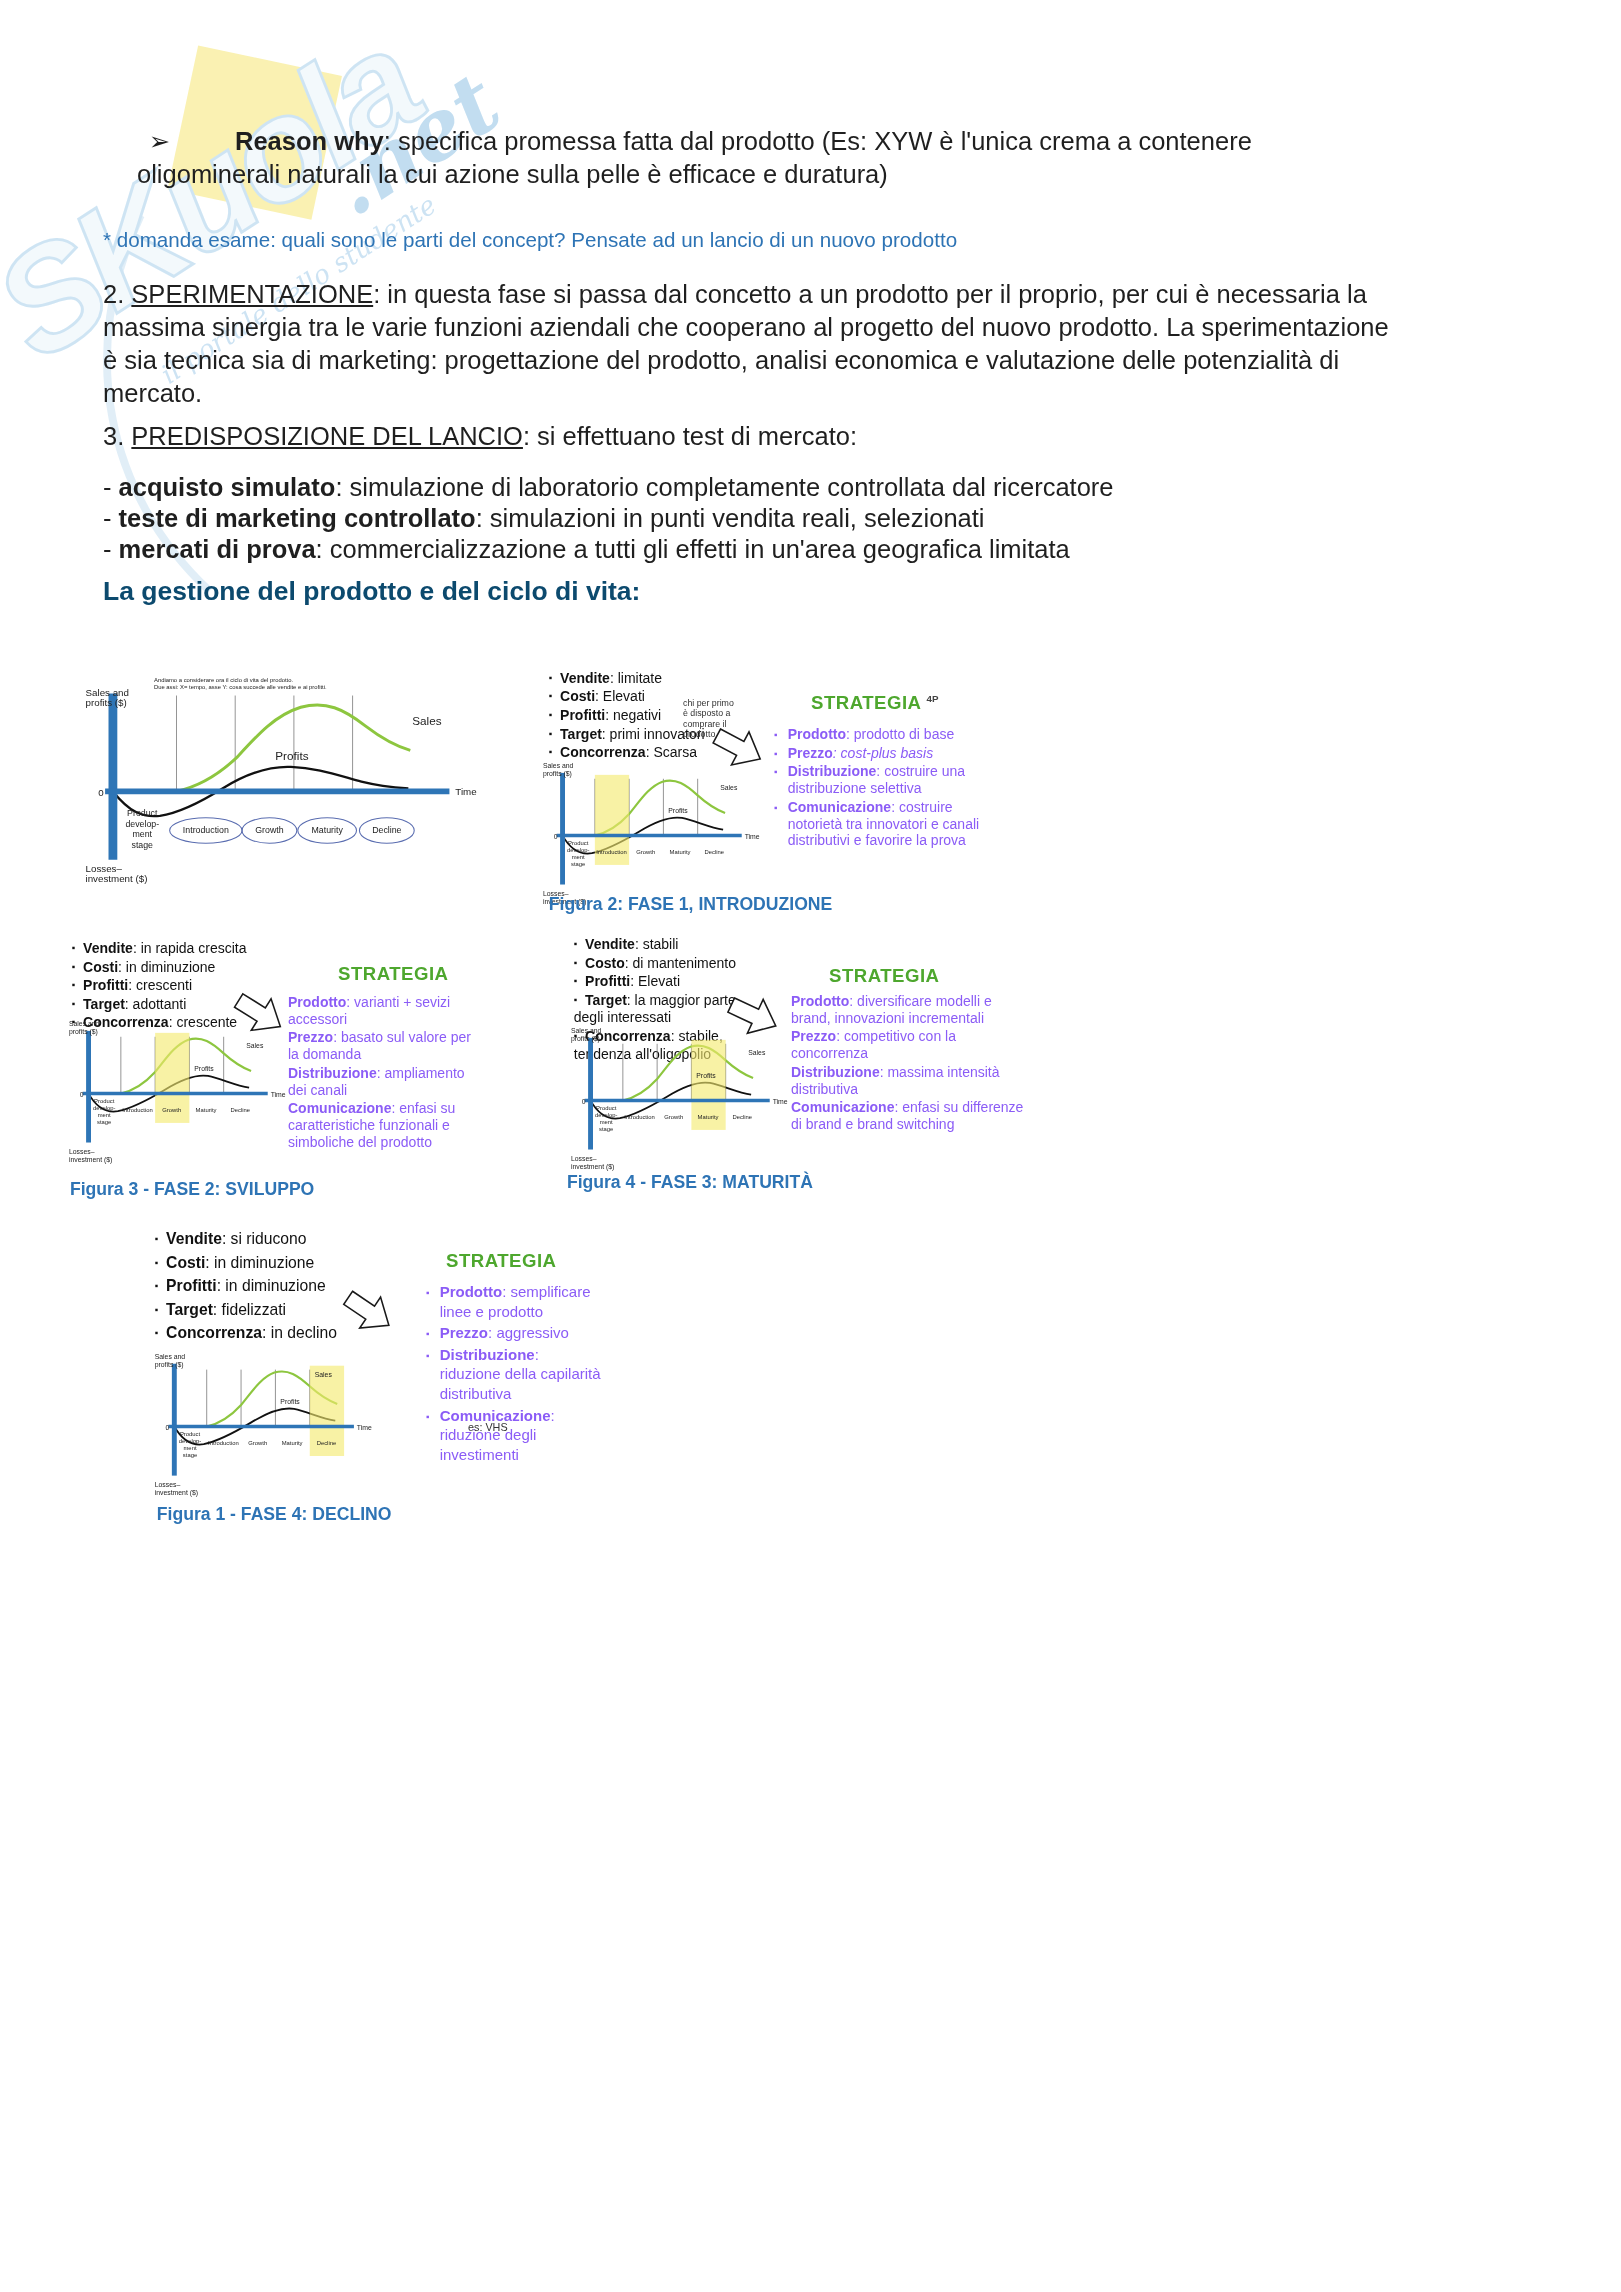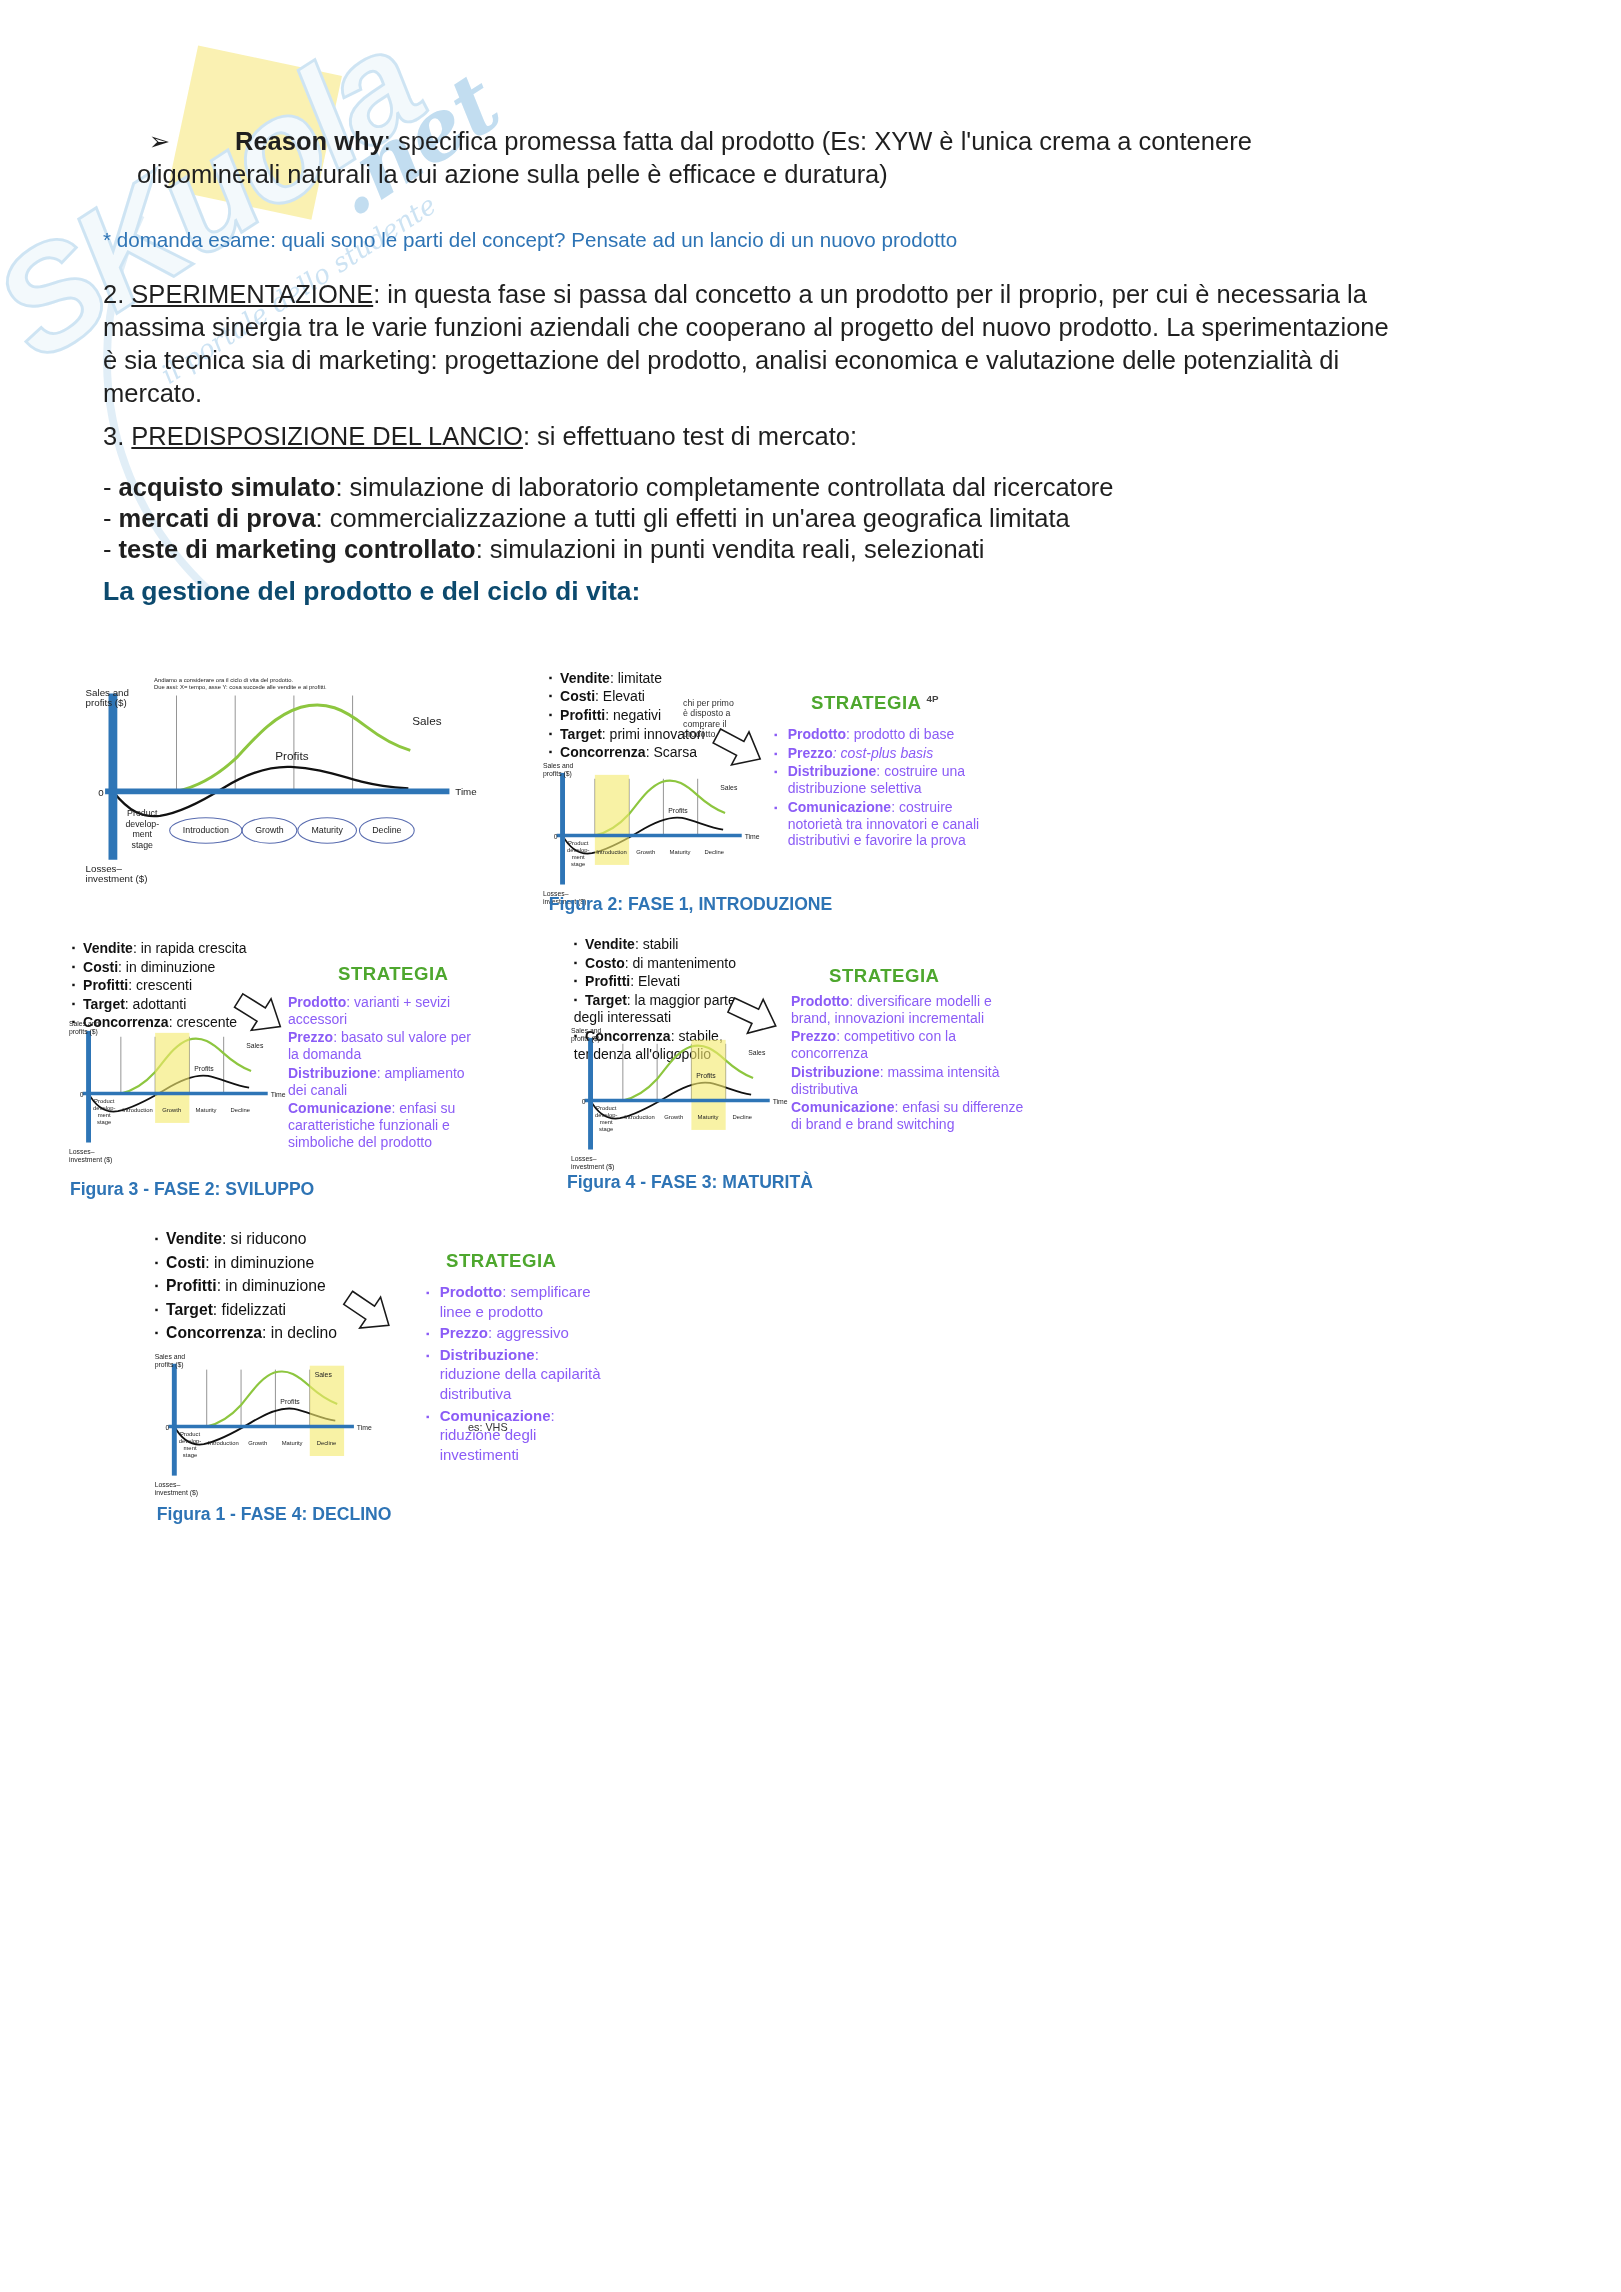--- a/index.html
+++ b/index.html
@@ -94,24 +94,24 @@
 
   <p class="page-text body-text" style="left:103px; top:420px; width:1304px;">
     <span>3. </span><span class="u">PREDISPOSIZIONE DEL LANCIO</span><span>: si effettuano test di mercato:</span>
   </p>
 
   <div class="page-text" style="left:103px; top:472px; width:1304px;">
     <div class="body-text test-line">
       <span>- </span><span class="b">acquisto simulato</span><span>: simulazione di laboratorio completamente controllata dal ricercatore</span>
     </div>
     <div class="body-text test-line">
+      <span>- </span><span class="b">teste di marketing controllato</span><span>: simulazioni in punti vendita reali, selezionati</span>
+    </div>
+    <div class="body-text test-line">
       <span>- </span><span class="b">mercati di prova</span><span>: commercializzazione a tutti gli effetti in un'area geografica limitata</span>
-    </div>
-    <div class="body-text test-line">
-      <span>- </span><span class="b">teste di marketing controllato</span><span>: simulazioni in punti vendita reali, selezionati</span>
     </div>
   </div>
 
   <p class="page-text heading-blue" style="left:103px; top:576px;">La gestione del prodotto e del ciclo di vita:</p>
 
   <svg class="plc" style="left:83px; top:674px;" width="412" height="225" viewBox="0 0 420 230">
     <text class="t6" x="72" y="8" fill="#444">Andiamo a considerare ora il ciclo di vita del prodotto.</text>
     <text class="t6" x="72" y="15" fill="#444">Due assi: X= tempo, asse Y: cosa succede alle vendite e ai profitti.</text>
     <line class="sep" x1="95" y1="22" x2="95" y2="120"></line>
     <line class="sep" x1="155" y1="22" x2="155" y2="120"></line>

